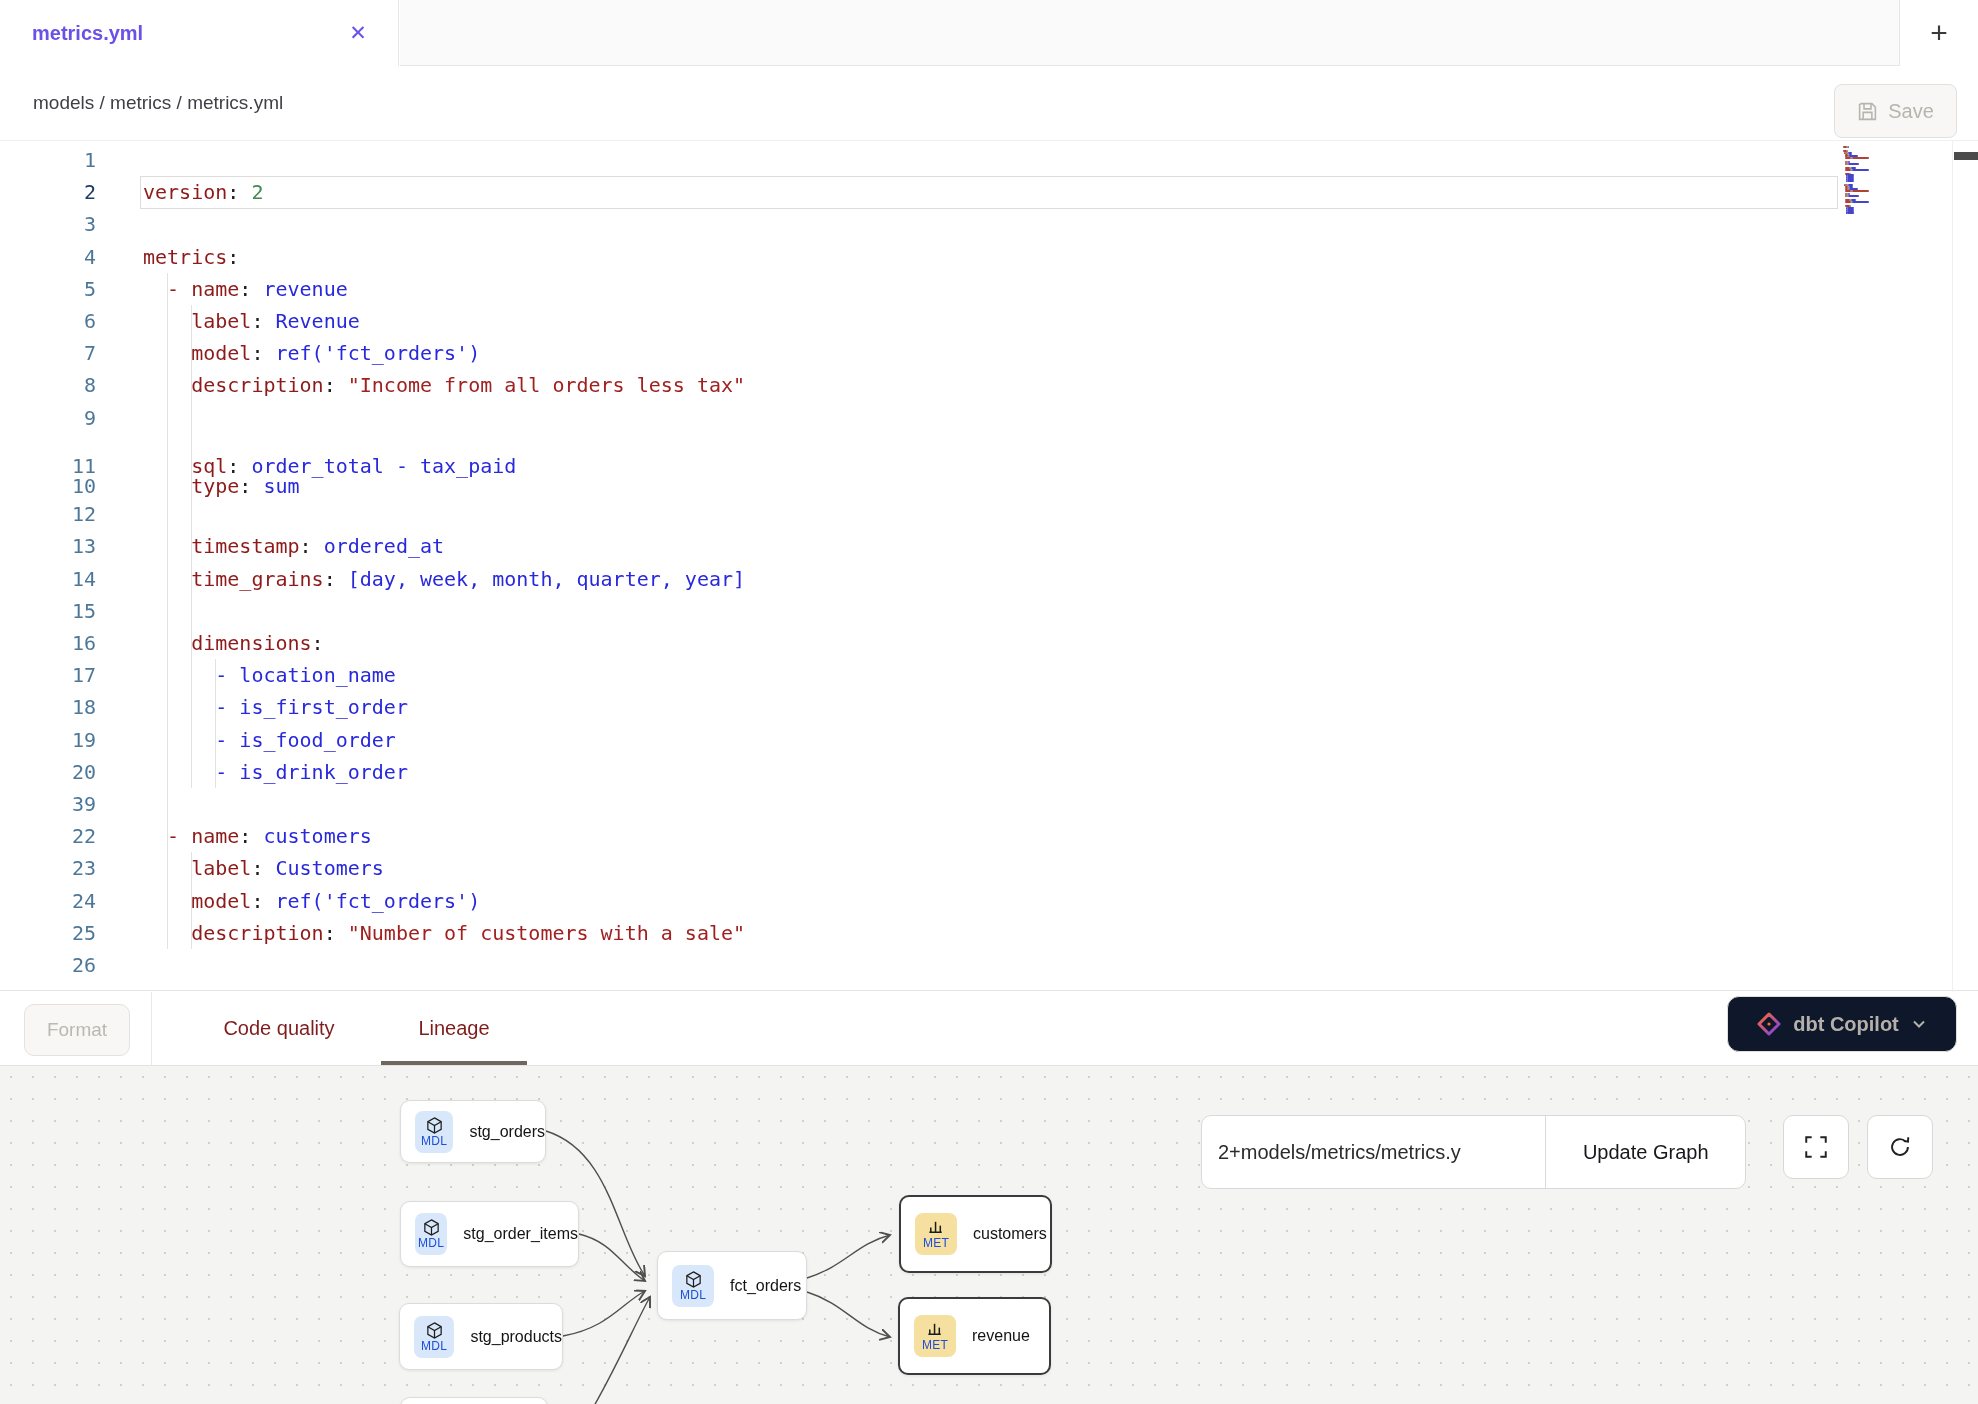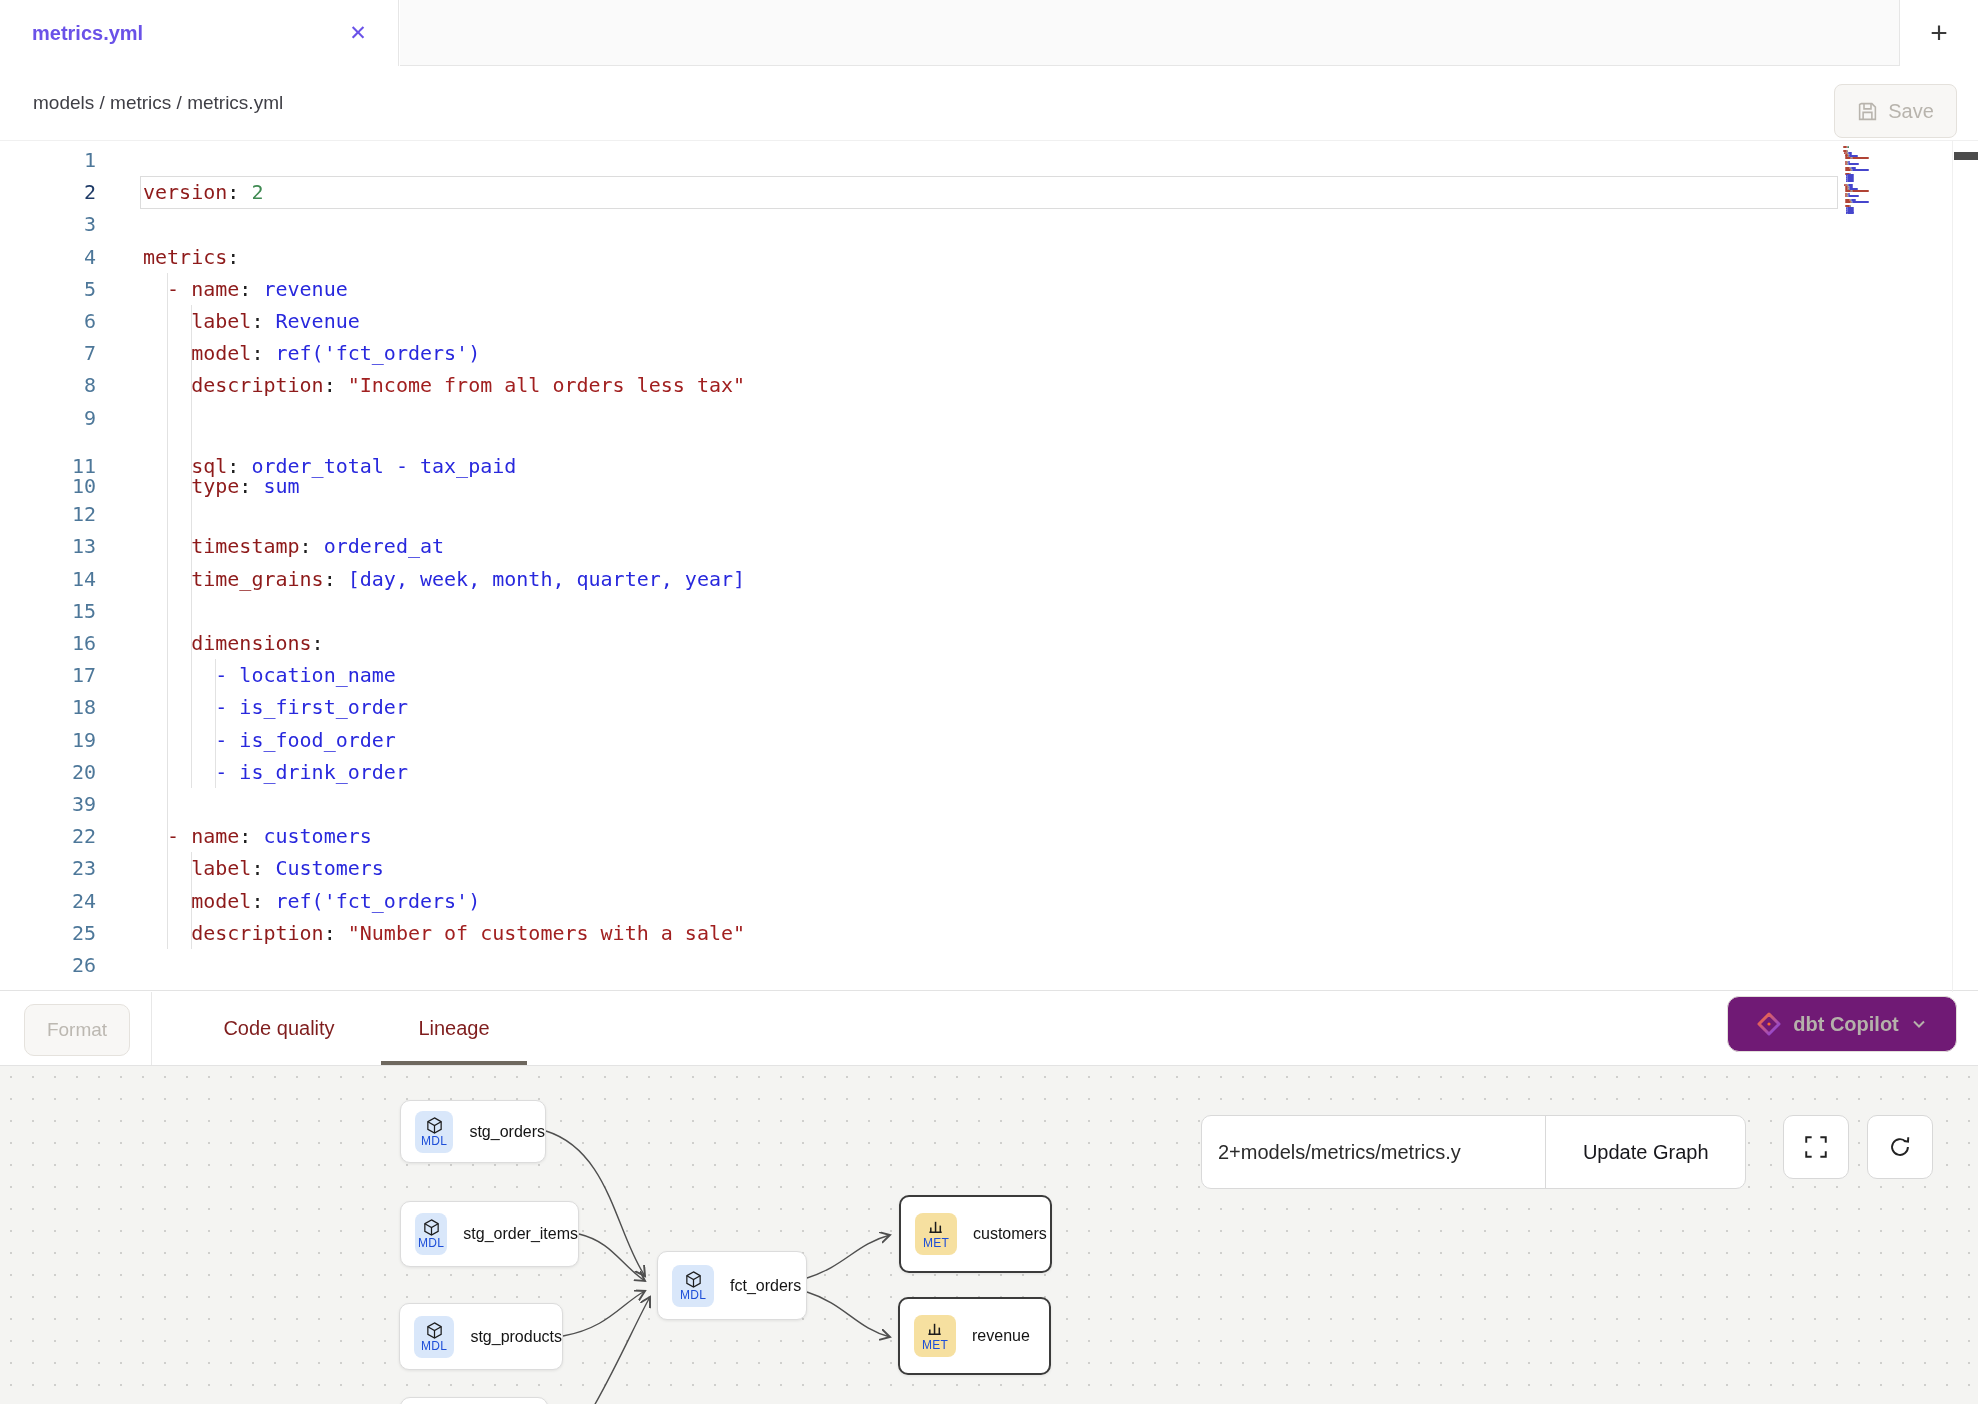--- a/index.html
+++ b/index.html
@@ -55,21 +55,21 @@
   #format-btn { position:absolute; left:24px; top:12px; width:106px; height:52px;
                 border:1px solid #e5e2dd; border-radius:10px; background:#f8f7f5;
                 color:#bcb8b1; font-size:19px; display:flex; align-items:center; justify-content:center; }
   #tb-divider { position:absolute; left:151px; top:0; width:1px; height:73px; background:#e8e8e8; }
   .tb-tab { position:absolute; top:0; height:73px; width:146px; display:flex; align-items:center;
             justify-content:center; color:#7f1d1d; font-size:20px; cursor:pointer; }
   #tab-codequality { left:206px; }
   #tab-lineage { left:381px; }
   #tab-lineage .underline { position:absolute; left:0; bottom:0; width:146px; height:4px; background:#6e685f; }
   #copilot-btn { position:absolute; left:1727px; top:4px; width:230px; height:56px;
-                 border:1px solid #e2dfda; border-radius:12px; background:#701a75;
+                 border:1px solid #e2dfda; border-radius:12px; background:#0f172a;
                  display:flex; align-items:center; justify-content:center; gap:12px;
                  color:#b5b1aa; font-size:20px; font-weight:600; }
 
   
   #canvas { left:0; top:1066px; width:1978px; height:338px; overflow:hidden;
             background-color:#f4f4f2;
             background-image:radial-gradient(#cfcfcd 1.1px, transparent 1.1px);
             background-size:22px 22px; }
   .node { position:absolute; background:#fff; border:1px solid #dcdcdc; border-radius:10px;
           box-shadow:0 1px 3px rgba(0,0,0,.08); display:flex; align-items:center; cursor:pointer; }

